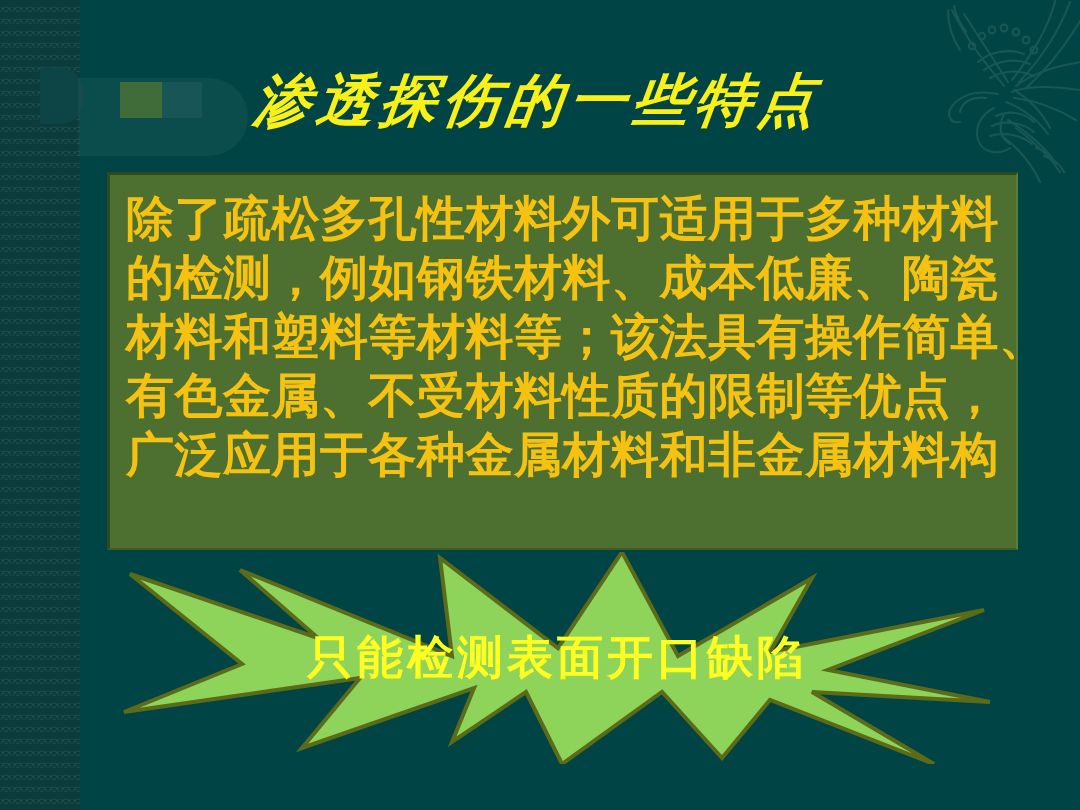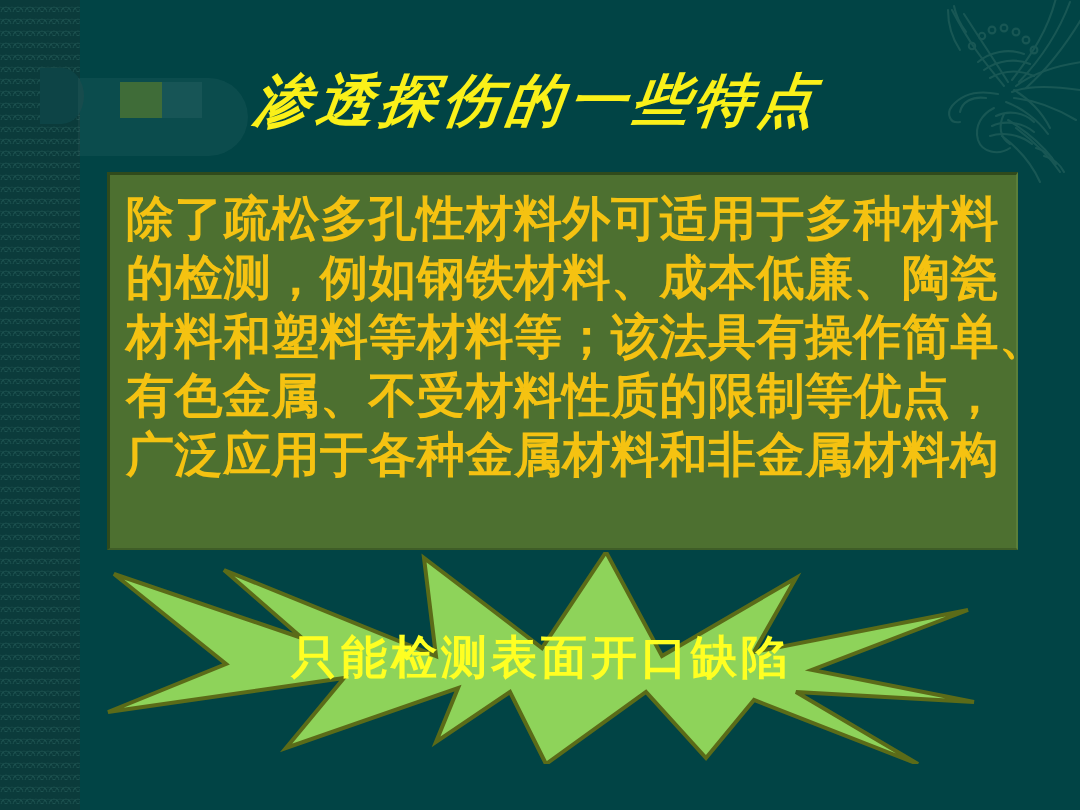--- a/index.html
+++ b/index.html
@@ -103,21 +103,21 @@
     line-height: 59px;
     font-weight: bold;
     letter-spacing: 0.5px;
     white-space: nowrap;
     font-family: Liberation Mono, monospace;
   }
 
   
   #burst-wrap {
     position: absolute;
-    left: 106px; top: 552px;
+    left: 122px; top: 552px;
     width: 870px; height: 212px;
   }
   #burst-svg { display: block; width: 870px; height: 212px; }
   #burst-text {
     position: absolute;
     left: 0; top: 0;
     width: 870px; height: 212px;
     display: flex;
     align-items: center;
     justify-content: center;

